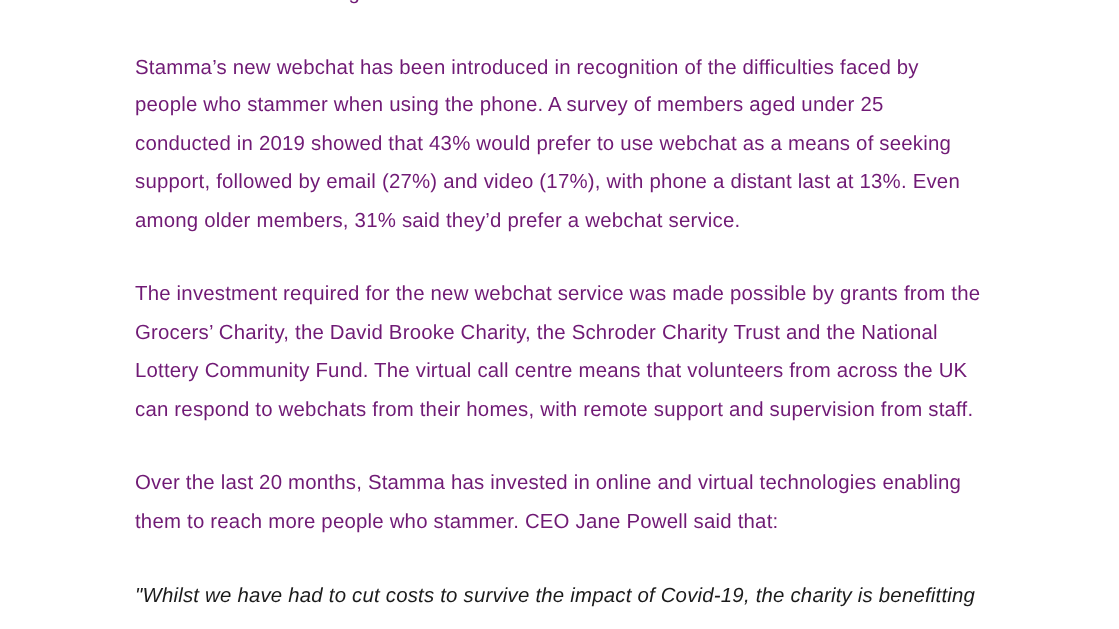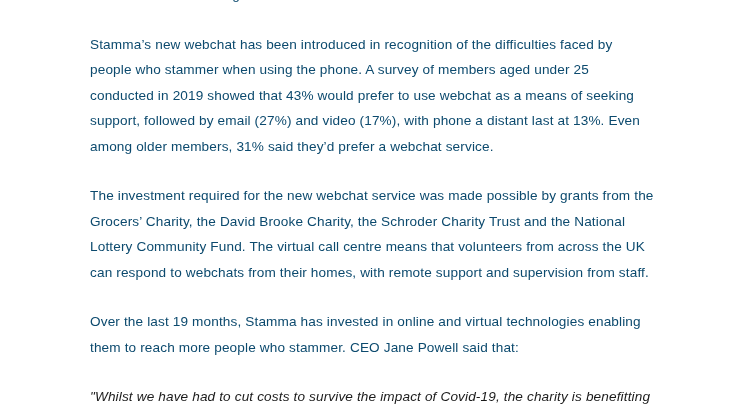--- a/index.html
+++ b/index.html
@@ -21,21 +21,21 @@
     box-sizing: border-box;
     padding: 0 90px 0 90px;
   }
   .doc-body {
     padding-top: 0;
   }
   p.para {
     margin: 0 0 24px 0;
     font-size: 13.6px;
     line-height: 25.5px;
-    color: #0c4a6e;
+    color: #701a75;
     letter-spacing: 0.01em;
     text-align: left;
     max-width: 566px;
   }
   p.para.first {
     margin-top: -18px;
   }
   p.quote {
     margin: 0;
     font-size: 13.6px;
@@ -47,16 +47,16 @@
   }
 </style>
 </head>
 <body>
 
 <div class="page">
   <div class="doc-body">
     <p class="para first">their child is stammering more.</p>
     <p class="para">Stamma’s new webchat has been introduced in recognition of the difficulties faced by people who stammer when using the phone.  A survey of members aged under 25 conducted in 2019 showed that 43% would prefer to use webchat as a means of seeking support, followed by email (27%) and video (17%), with phone a distant last at 13%.  Even among older members, 31% said they’d prefer a webchat service.</p>
     <p class="para">The investment required for the new webchat service was made possible by grants from the Grocers’ Charity, the David Brooke Charity, the Schroder Charity Trust and the National Lottery Community Fund. The virtual call centre means that volunteers from across the UK can respond to webchats from their homes, with remote support and supervision from staff.</p>
-    <p class="para">Over the last 19 months, Stamma has invested in online and virtual technologies enabling them to reach more people who stammer. CEO Jane Powell said that:</p>
+    <p class="para">Over the last 20 months, Stamma has invested in online and virtual technologies enabling them to reach more people who stammer. CEO Jane Powell said that:</p>
     <p class="quote">"Whilst we have had to cut costs to survive the impact of Covid-19, the charity is benefitting</p>
   </div>
 </div>
 
 </body></html>

